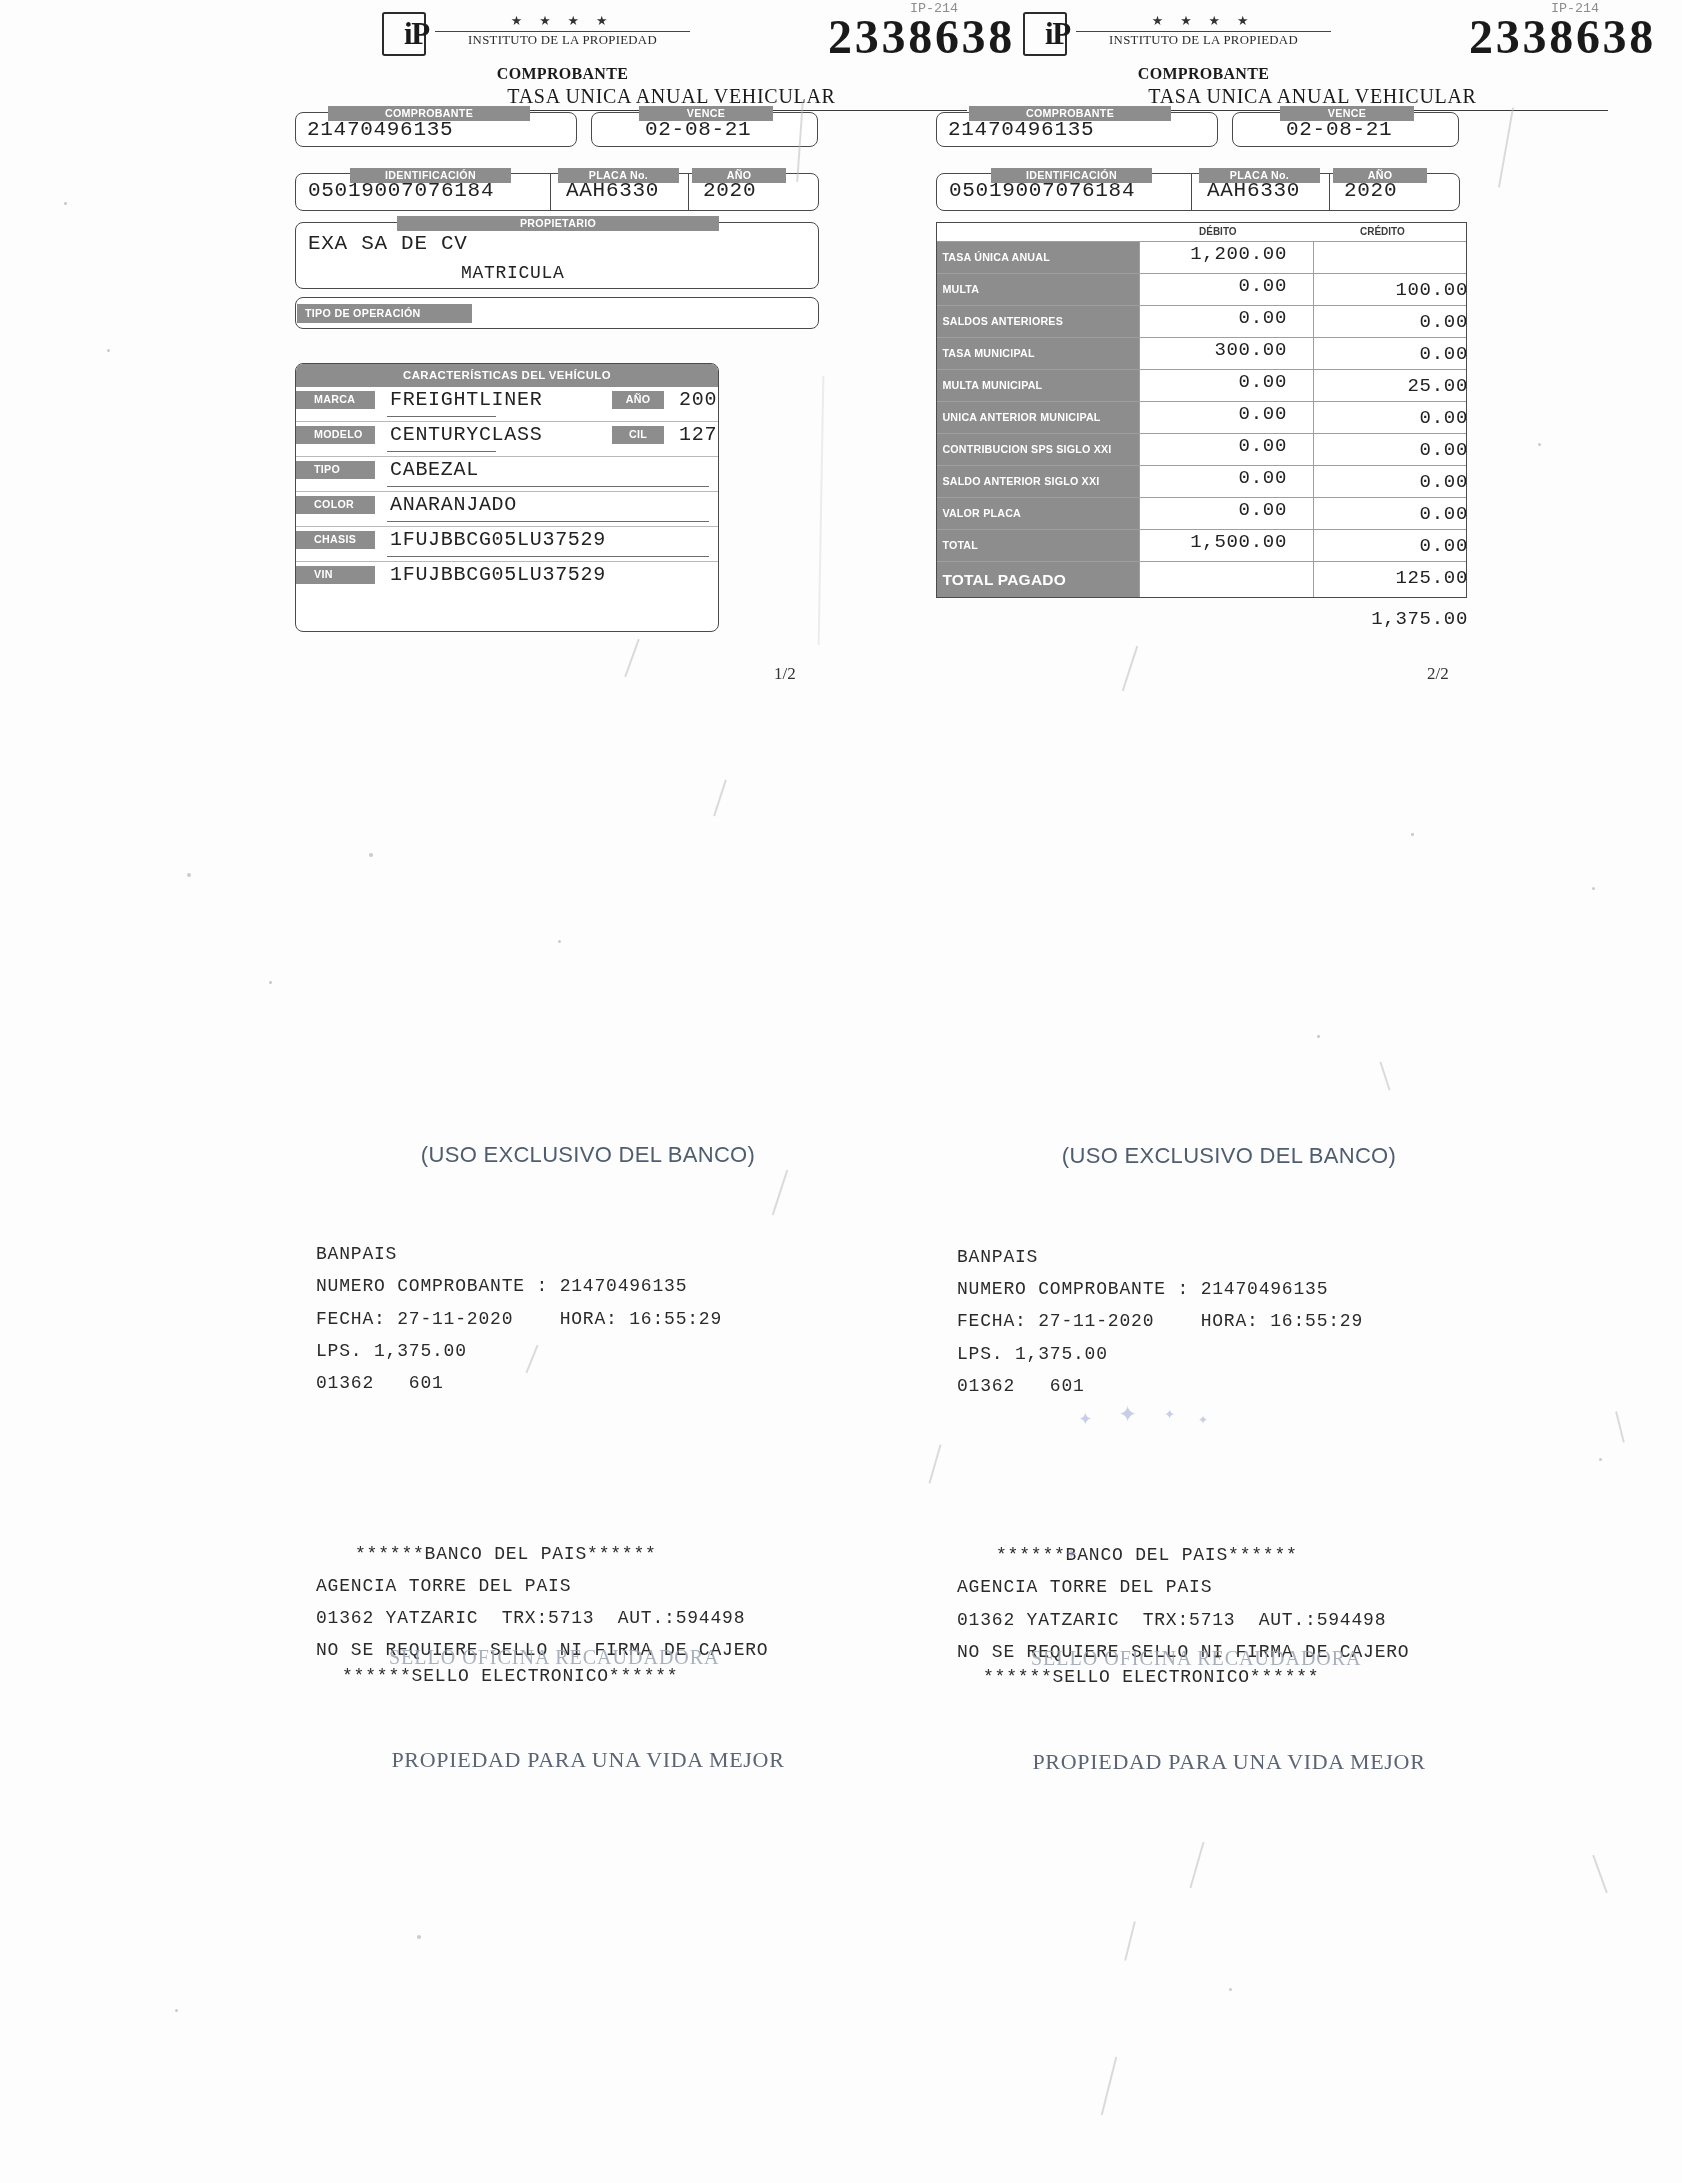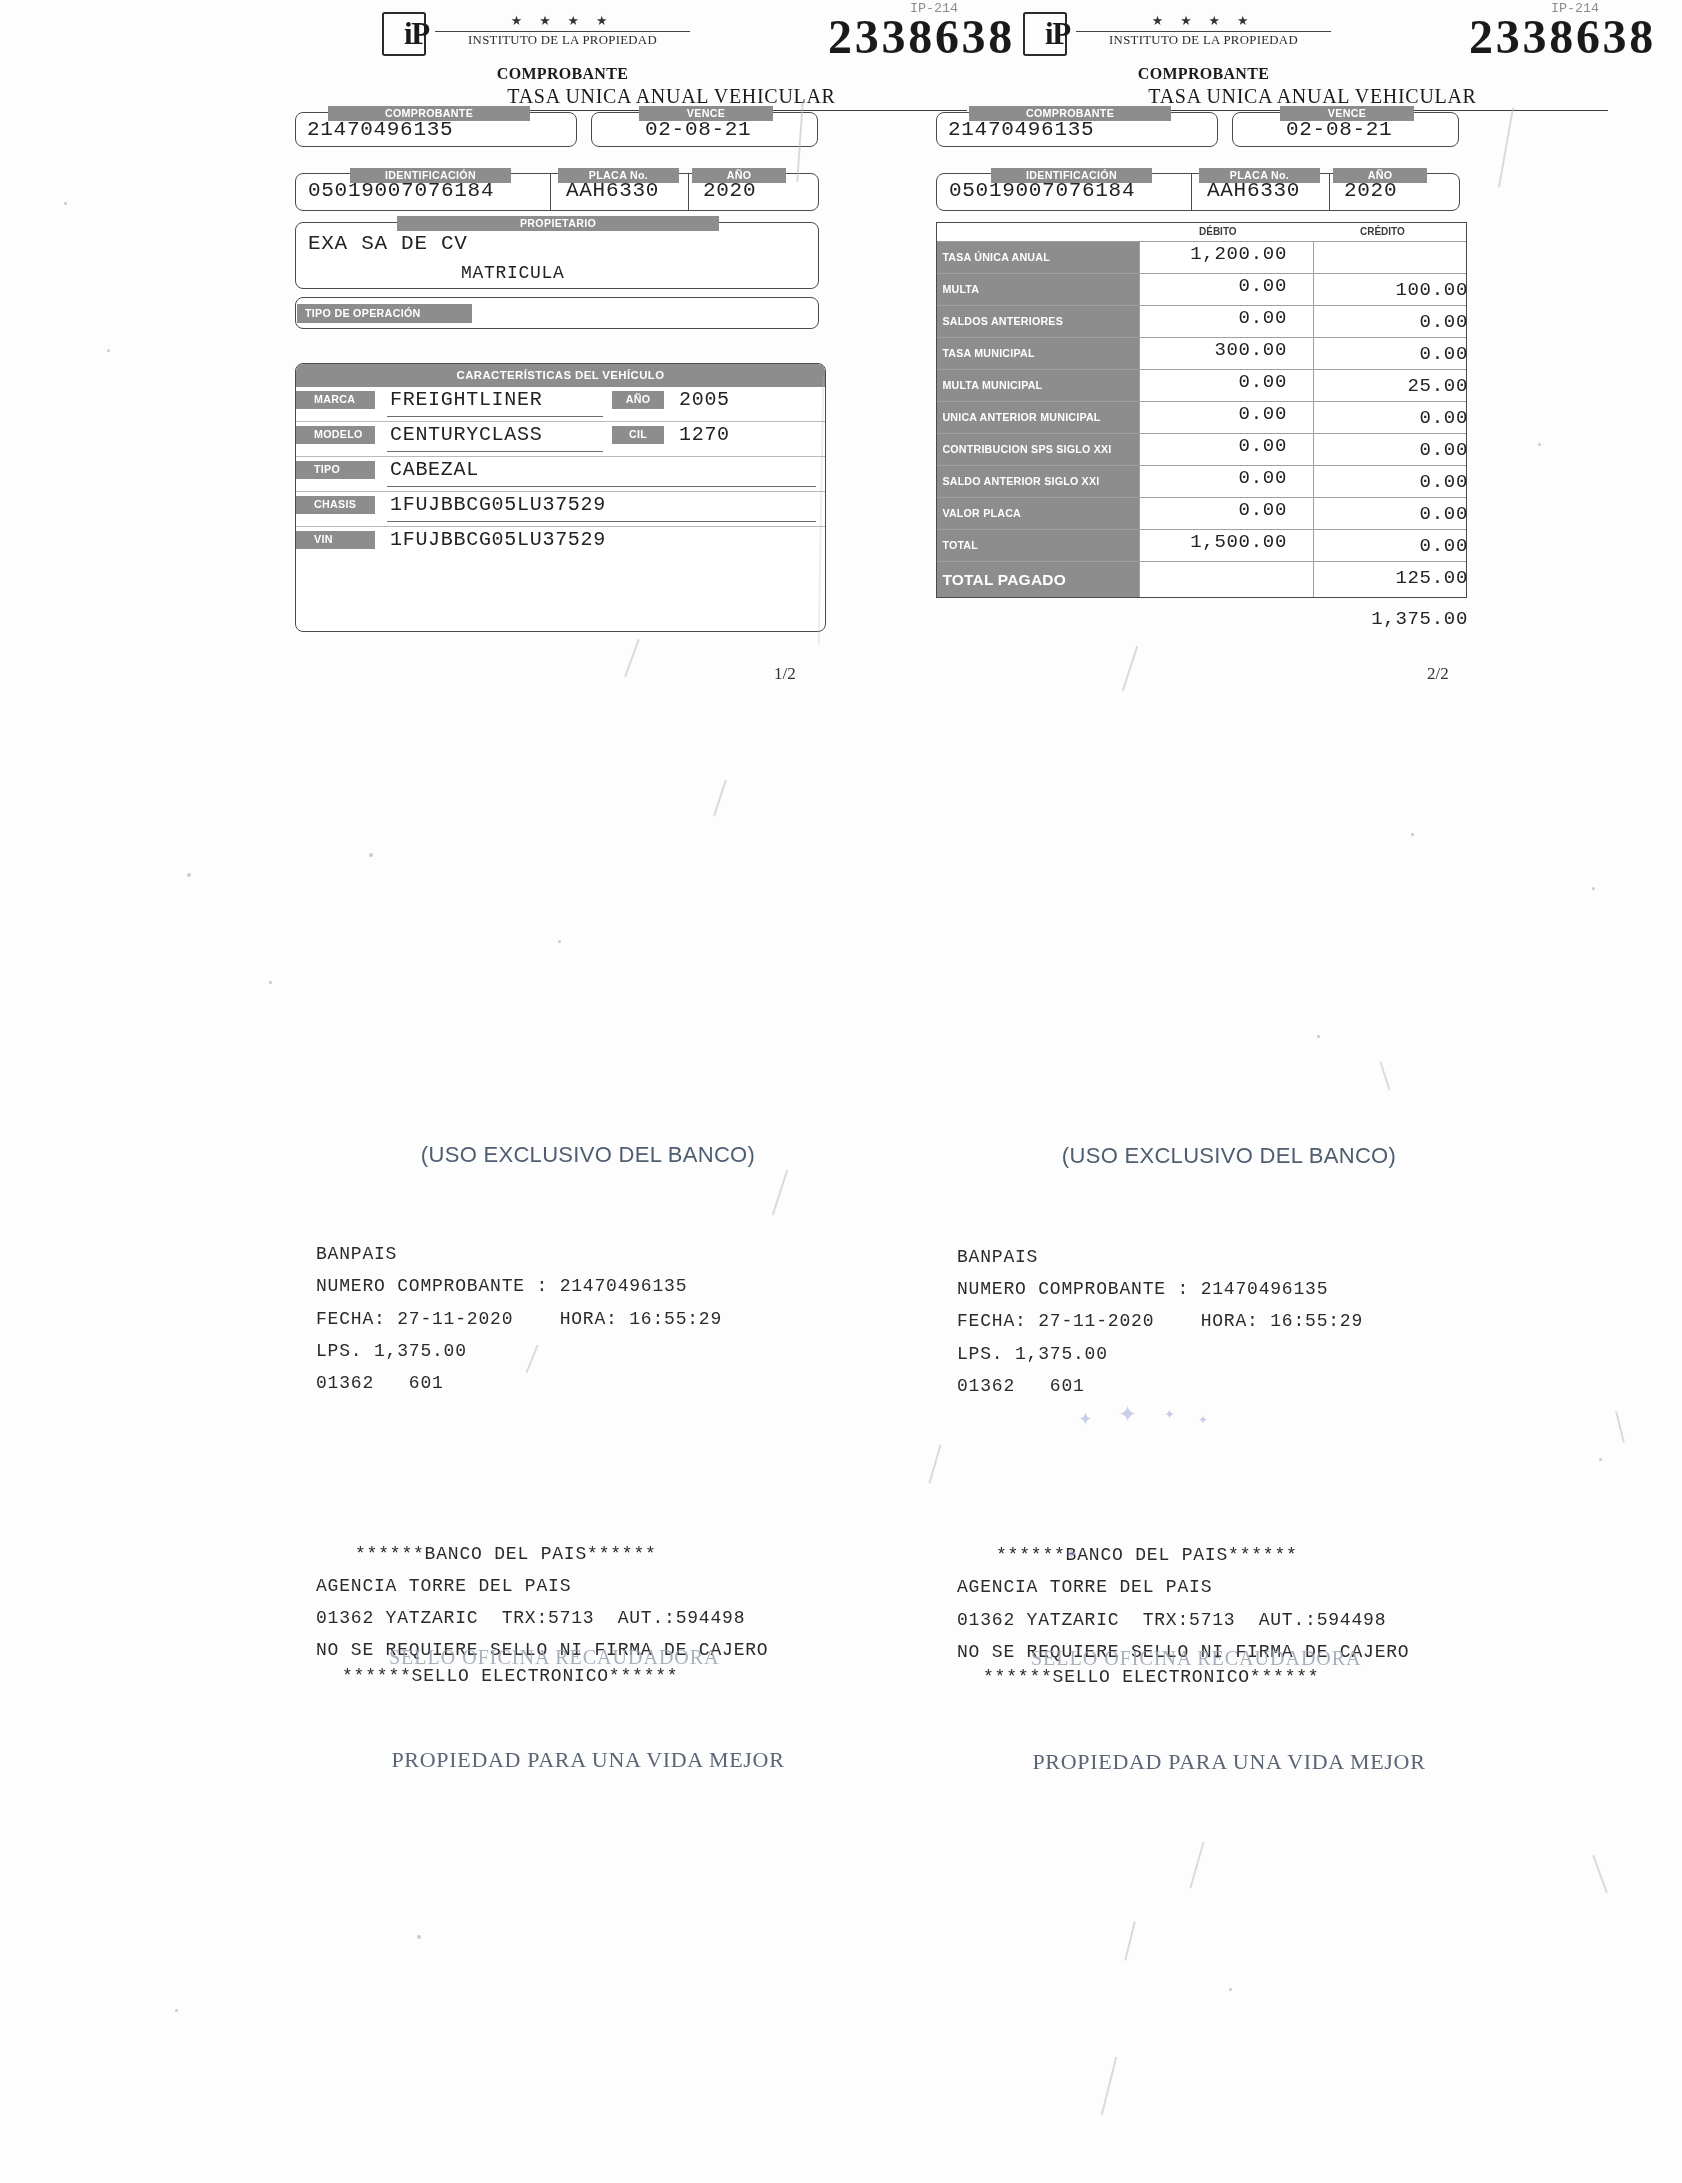--- a/index.html
+++ b/index.html
@@ -136,21 +136,21 @@
     letter-spacing: 0.7px;
     color: #222;
     white-space: nowrap;
   }
   .fval.small { font-size: 18px; }
 
   
   .veh-box {
     position: absolute;
     left: 73px; top: 363px;
-    width: 531px; height: 269px;
+    width: 424px; height: 269px;
     border: 1.3px solid #4a4a4a;
     border-radius: 8px;
     box-sizing: border-box;
     overflow: hidden;
     background: #fff;
   }
   .veh-head {
     height: 23px;
     background: #8d8d8d;
     color: #fff;
@@ -365,20 +365,25 @@
       <div class="veh-row">
         <div class="veh-key">MODELO</div>
         <div class="veh-val">CENTURYCLASS</div>
         <div class="veh-key2">CIL</div>
         <div class="veh-val2">1270</div>
         <div class="veh-underline" style="right:222px;"></div>
       </div>
       <div class="veh-row">
         <div class="veh-key">TIPO</div>
         <div class="veh-val">CABEZAL</div>
+        <div class="veh-underline"></div>
+      </div>
+      <div class="veh-row">
+        <div class="veh-key">COLOR</div>
+        <div class="veh-val">ANARANJADO</div>
         <div class="veh-underline"></div>
       </div>
       <div class="veh-row">
         <div class="veh-key">CHASIS</div>
         <div class="veh-val">1FUJBBCG05LU37529</div>
         <div class="veh-underline"></div>
       </div>
       <div class="veh-row">
         <div class="veh-key">VIN</div>
         <div class="veh-val">1FUJBBCG05LU37529</div>

